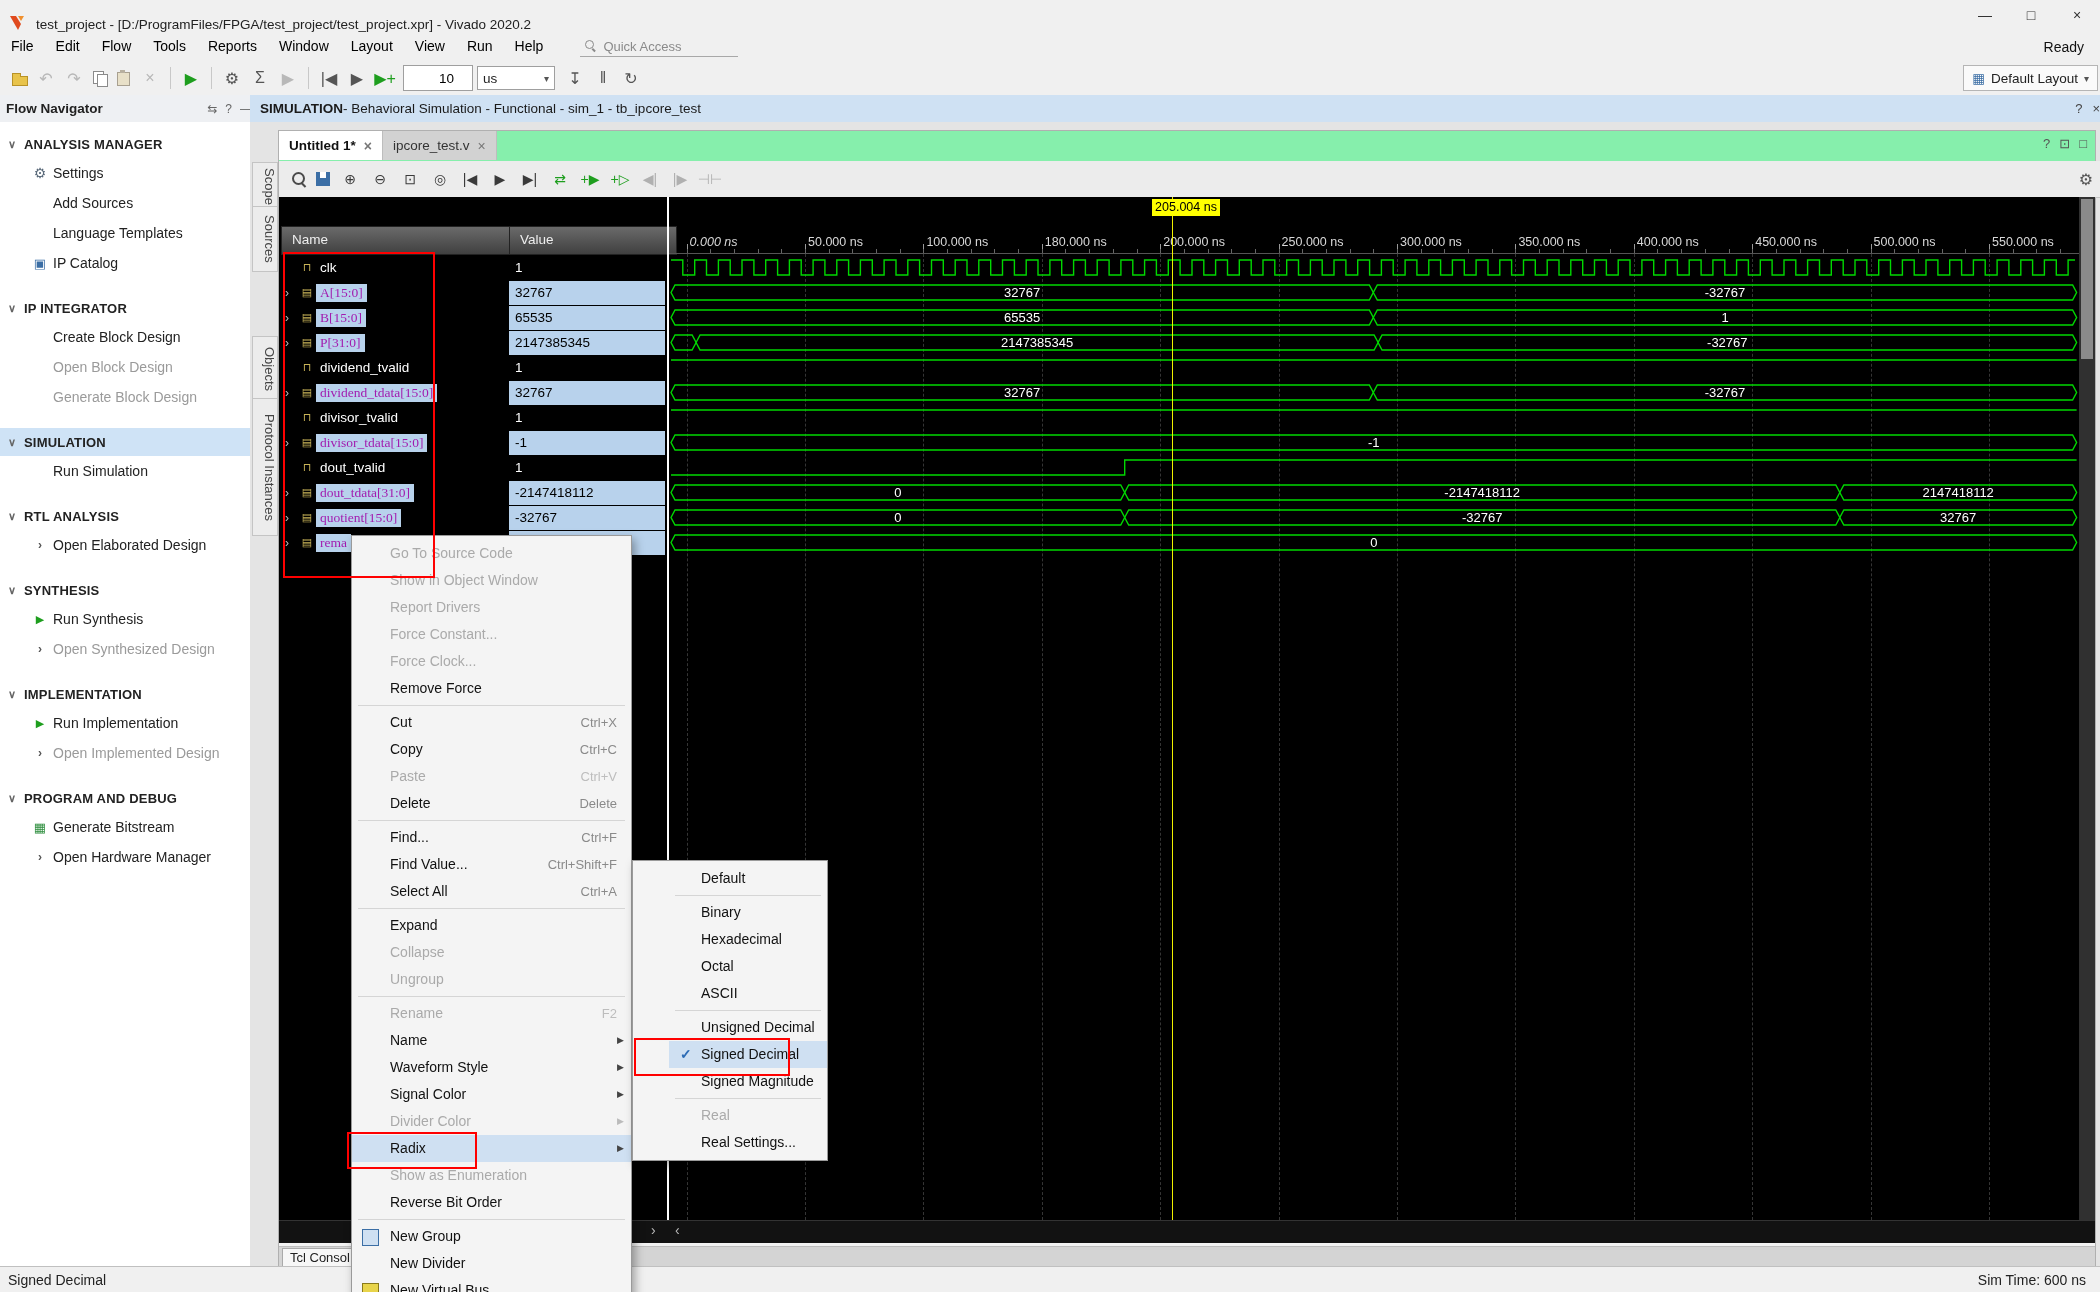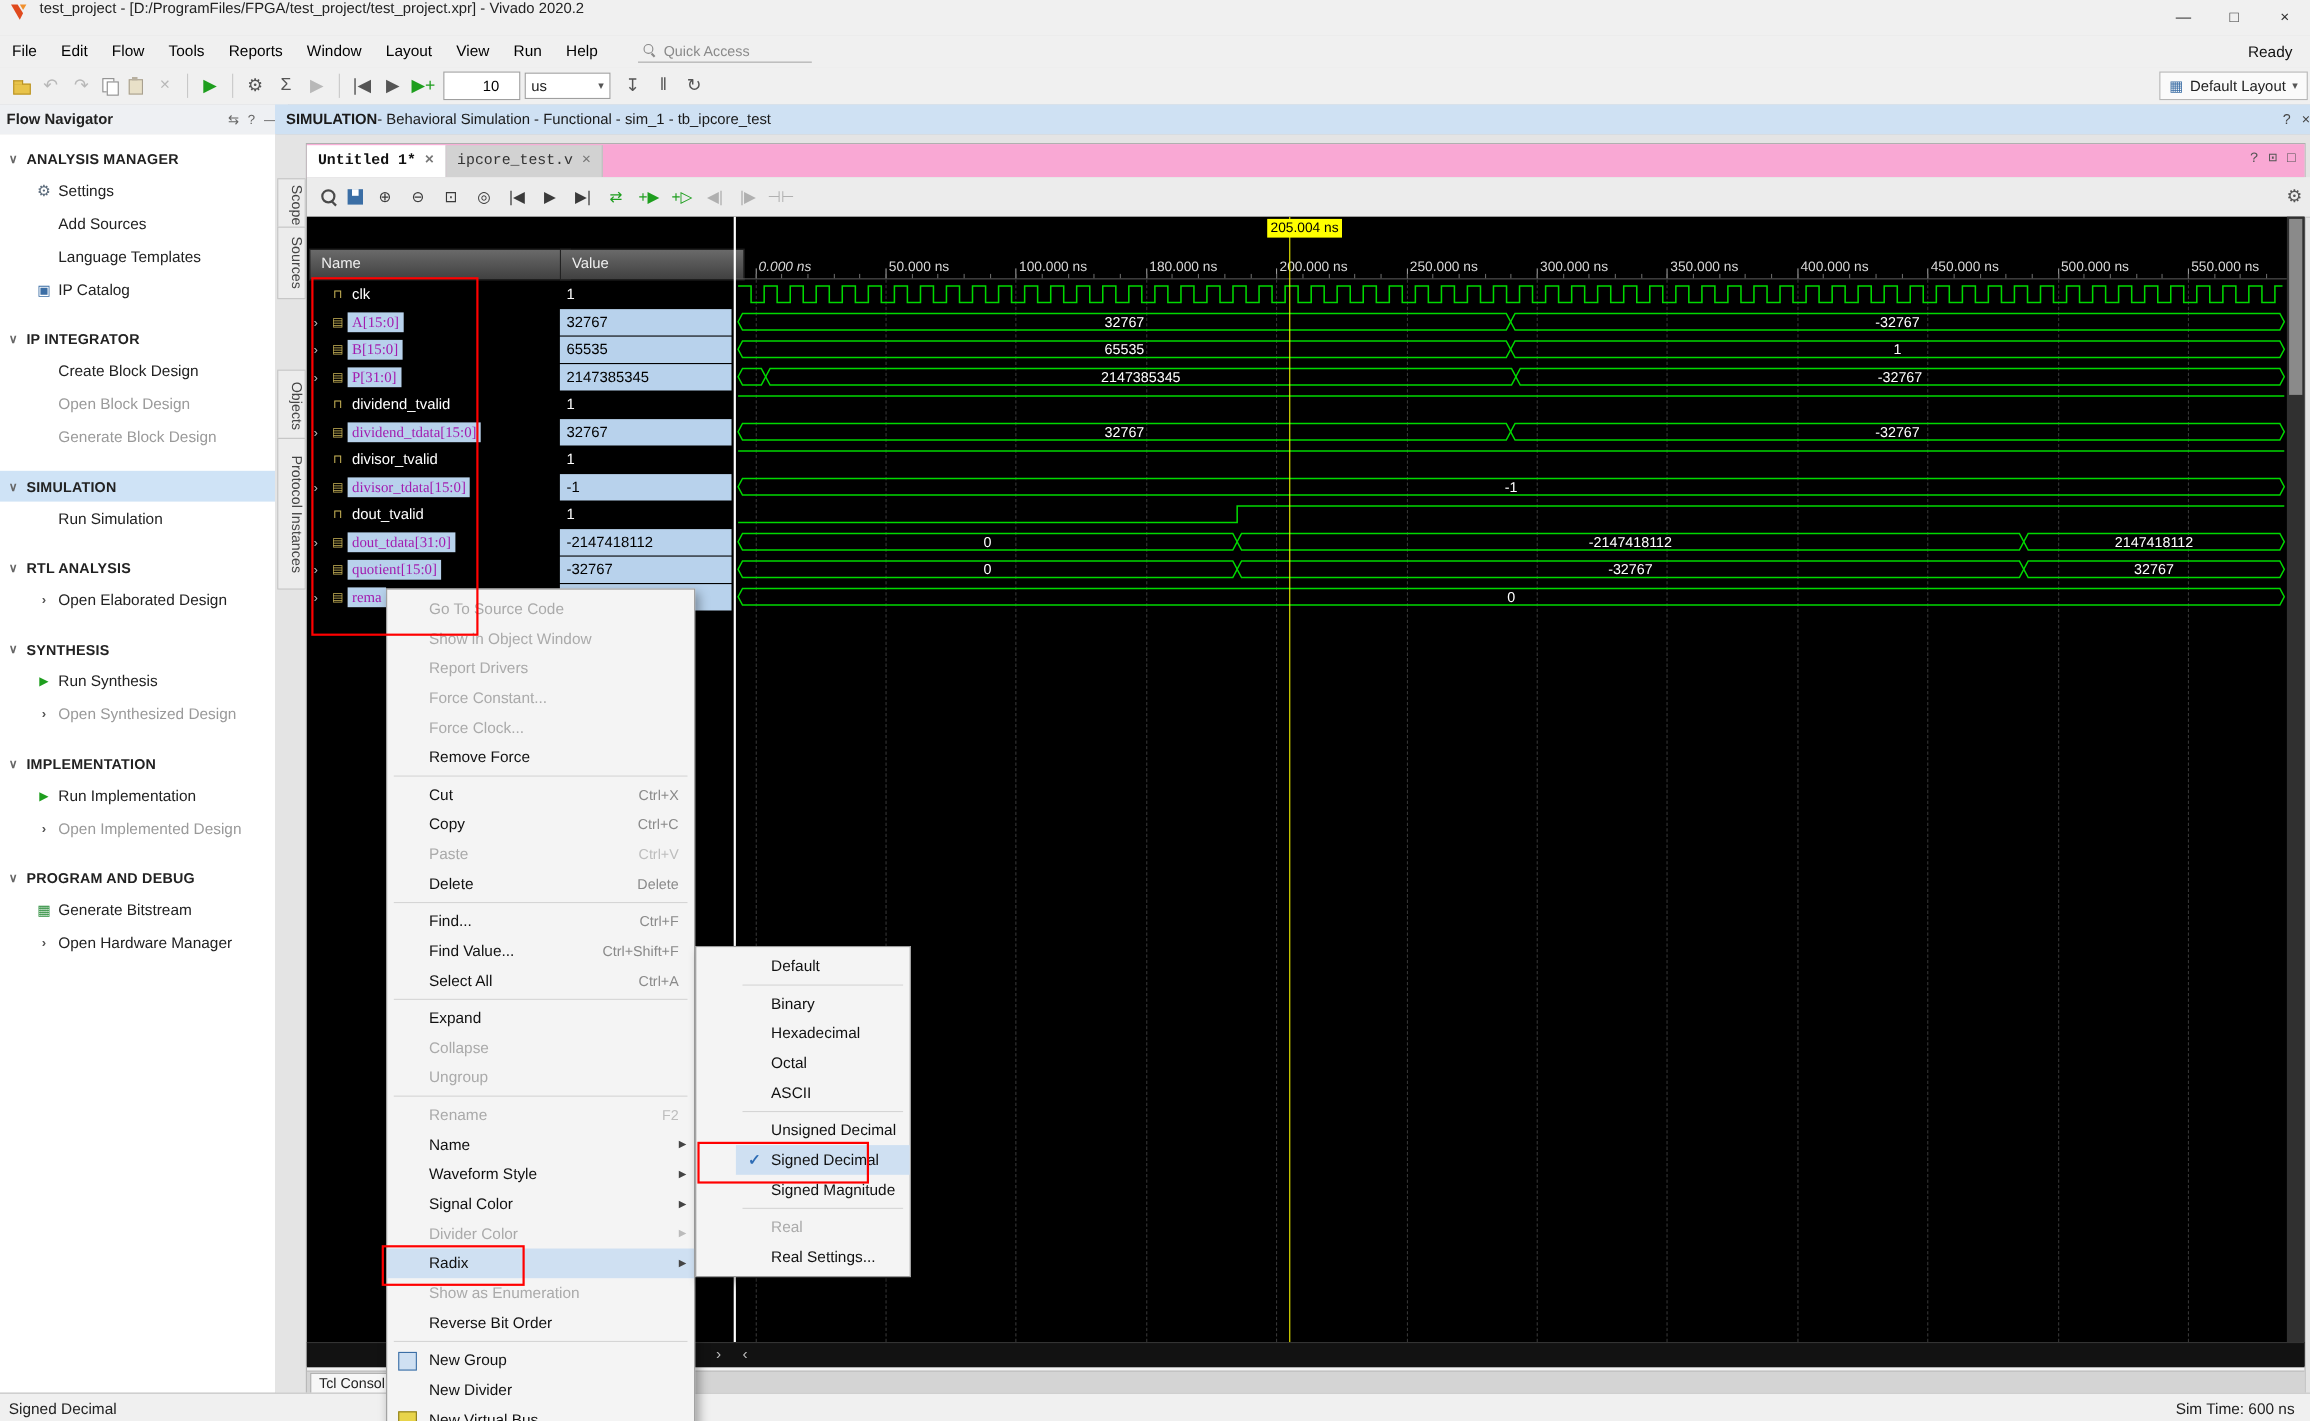--- a/index.html
+++ b/index.html
@@ -1,20 +1,20 @@
 <!DOCTYPE html>
 <html><head>
 <meta charset="utf-8">
 <style>
   html,body{margin:0;padding:0;}
   body{width:2100px;height:1292px;overflow:hidden;font-family:"Liberation Sans",sans-serif;background:#fff;}
   #app{position:relative;width:2100px;height:1292px;background:#e8e8e8;}
 
   
-  #titlebar{position:absolute;left:0;top:0;width:2100px;height:32px;background:#f0f0f0;border-bottom:1px solid #d8d8d8;display:flex;align-items:flex-start;}
+  #titlebar{position:absolute;left:0;top:0;width:2100px;height:32px;background:#f0f0f0;border-bottom:1px solid #d8d8d8;display:flex;align-items:flex-end;}
   #titlebar .logo{width:20px;height:20px;margin:0 8px 0 8px;}
   #win-title{font-size:13.5px;color:#222;}
   #win-buttons{position:absolute;right:0;top:0;height:32px;display:flex;}
   .winbtn{width:46px;height:32px;text-align:center;line-height:30px;font-size:14px;color:#333;}
 
   
   #menubar{position:absolute;left:0;top:32px;width:2100px;height:29px;background:#f0f0f0;border-bottom:1px solid #d8d8d8;display:flex;align-items:center;}
   .mi{padding:0 11px;font-size:14px;color:#000000;line-height:29px;}
   #quickaccess{display:flex;align-items:center;margin-left:26px;border-bottom:1px solid #a8a8a8;width:150px;height:20px;color:#8a8a8a;font-size:13px;gap:5px;padding:0 4px;}
   #ready{position:absolute;right:16px;font-size:14px;color:#111;}
@@ -68,21 +68,21 @@
   #sim-title{font-weight:bold;}
   #simbar .bar-ics{position:absolute;right:10px;display:flex;gap:10px;color:#444;font-size:13px;}
 
   
   #main{position:absolute;left:250px;top:122px;width:1850px;height:1144px;background:#e4e4e4;}
   #sidetabs{position:absolute;left:2px;top:0;width:26px;height:1100px;}
   .sidetab{position:absolute;left:0;width:24px;background:#ececec;border:1px solid #c4c4c4;color:#444;font-size:13px;writing-mode:vertical-rl;text-align:center;padding:4px 0;}
   #wavewin{position:absolute;left:28px;top:8px;width:1816px;height:1136px;background:#f2f2f2;border:1px solid #b0b0b0;}
 
   
-  #tabbar{position:absolute;left:0;top:0;width:100%;height:30px;background:#f9a8d4;border-bottom:1px solid #bdbdbd;display:flex;align-items:center;font-family:Liberation Mono, monospace;}
+  #tabbar{position:absolute;left:0;top:0;width:100%;height:30px;background:#86efac;border-bottom:1px solid #bdbdbd;display:flex;align-items:flex-start;}
   .tab{height:29px;display:flex;align-items:center;padding:0 10px;font-size:13.5px;color:#333;background:#d2d2d2;border-right:1px solid #bdbdbd;gap:8px;}
   .tab.active{background:#ffffff;font-weight:bold;color:#111;}
   .tab-close{color:#777;font-size:14px;}
   #tabbar-ics{position:absolute;right:8px;top:5px;display:flex;gap:9px;color:#555;font-size:13px;}
 
   
   #wavetoolbar{position:absolute;left:0;top:30px;width:100%;height:36px;background:#ececec;border-bottom:1px solid #c4c4c4;display:flex;align-items:center;padding-left:8px;}
   .wtico{min-width:26px;height:26px;display:inline-flex;align-items:center;justify-content:center;font-size:14px;color:#3a3a3a;margin:0 2px;white-space:nowrap;}
   .wtico.green{color:#1e9e1e;}
   .wtico.dim{color:#b0b0b0;}

